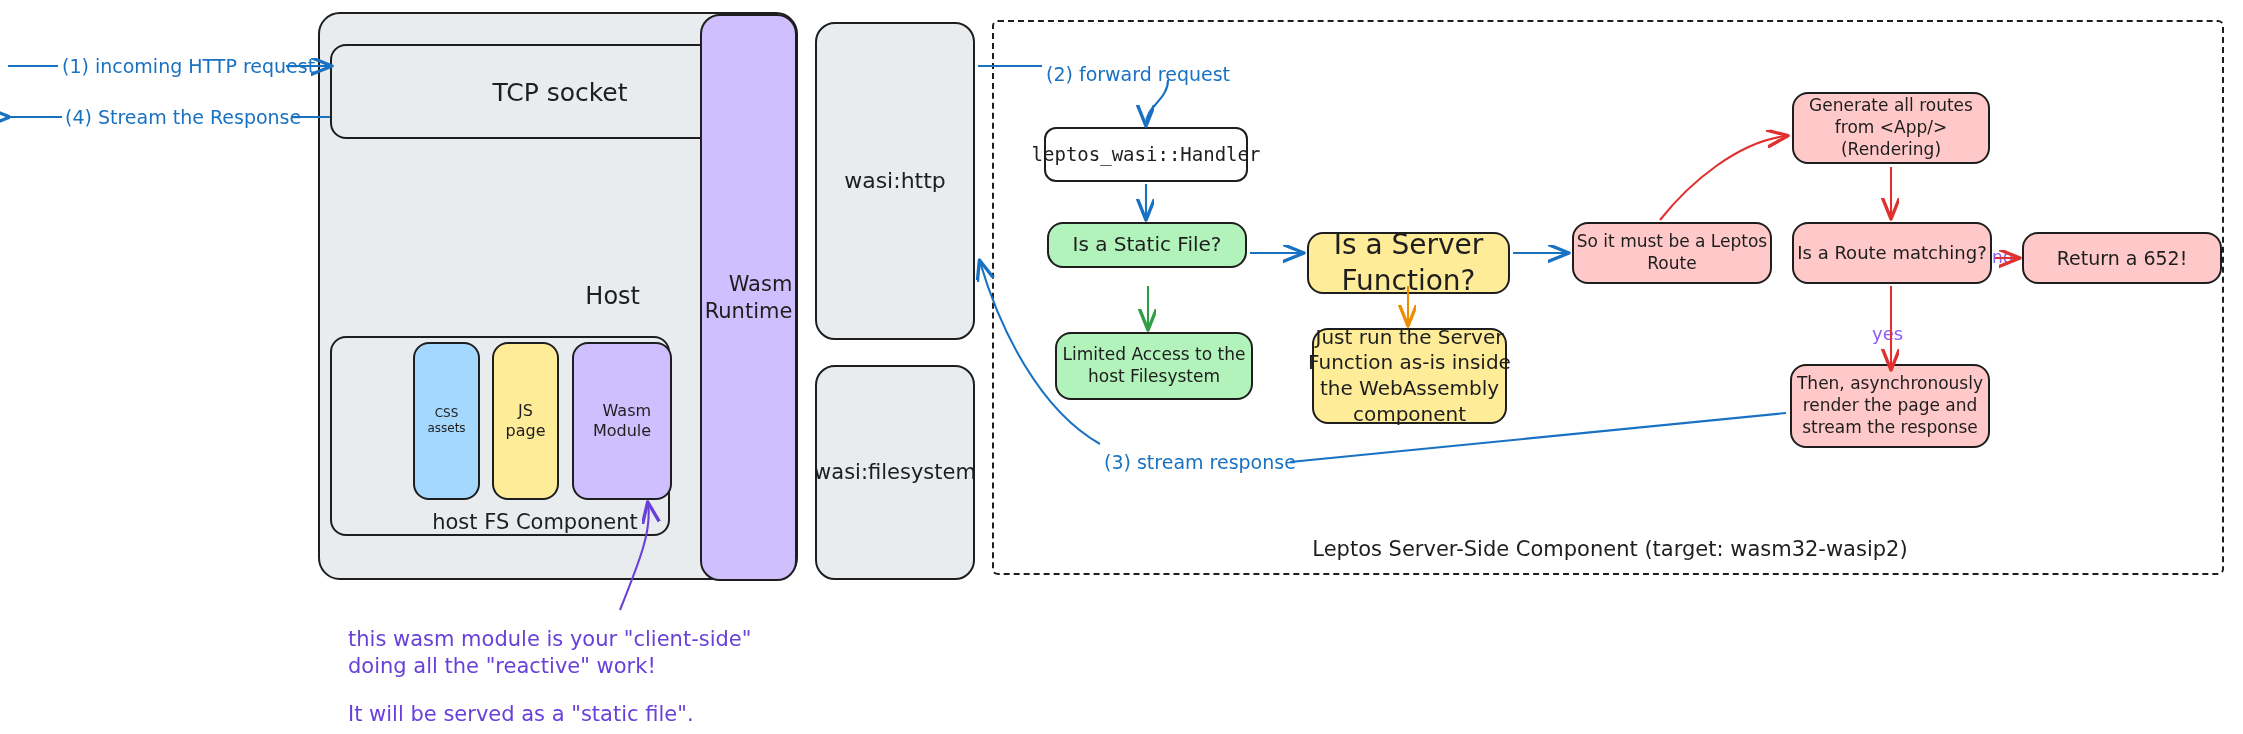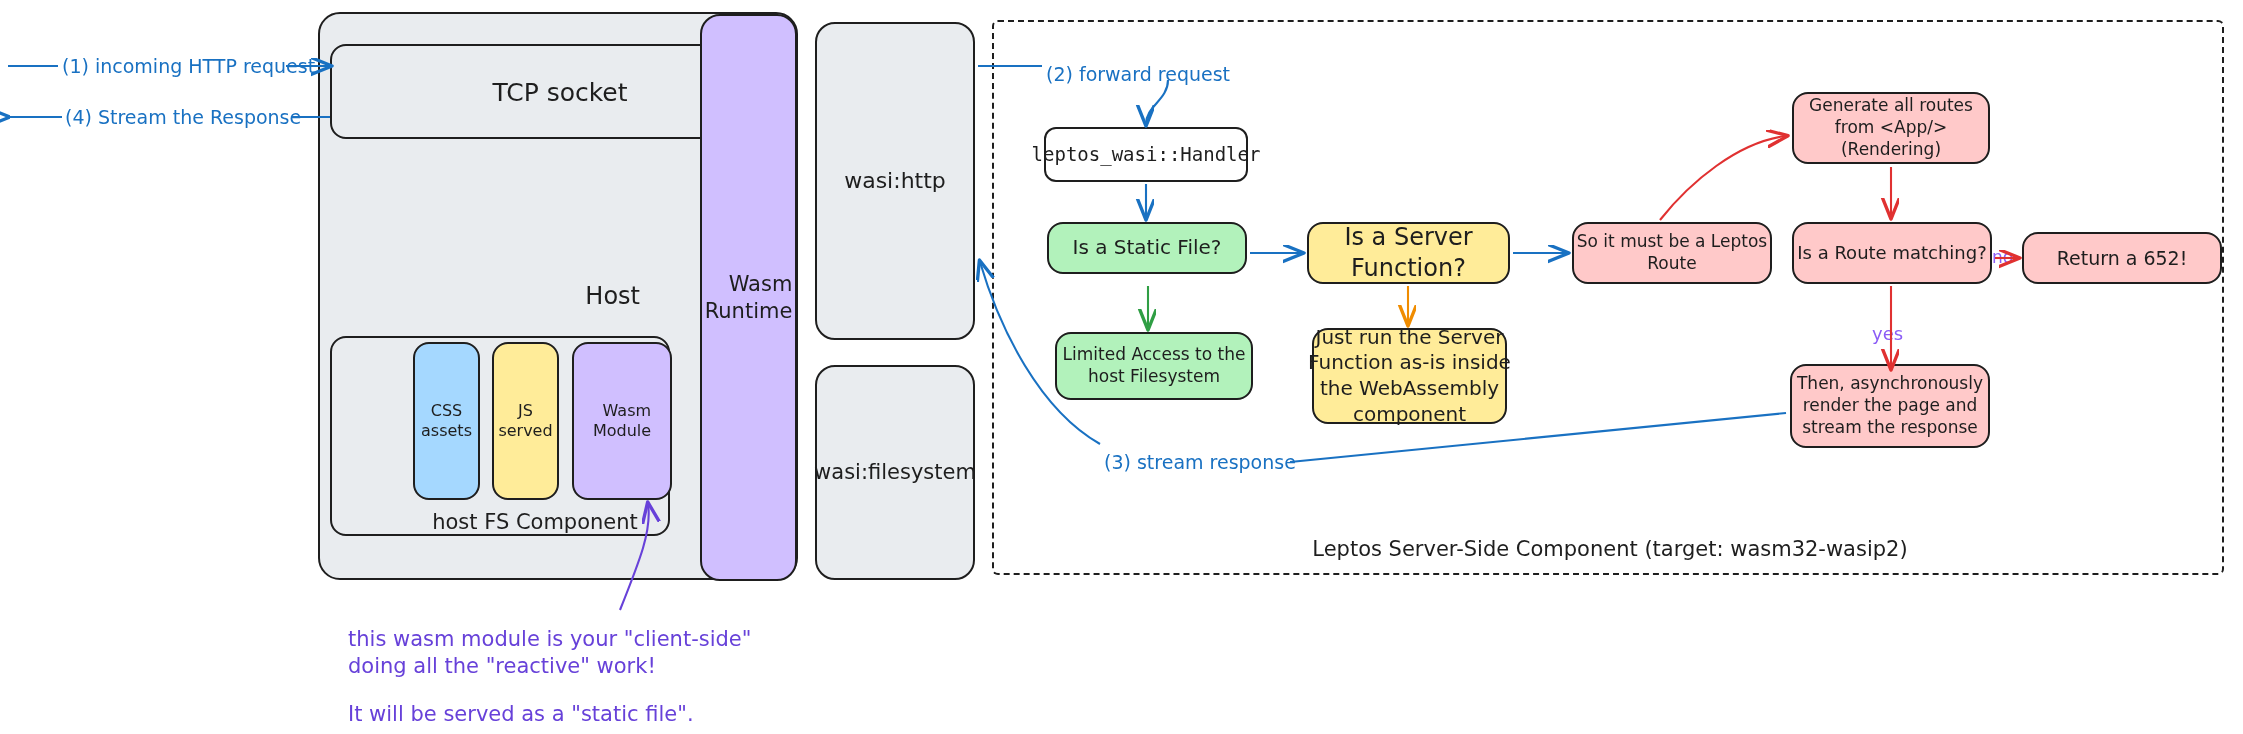--- a/index.html
+++ b/index.html
@@ -39,48 +39,48 @@
   <div class="box gray" style="left:318px;top:12px;width:480px;height:568px;border-radius:22px;
               align-items:flex-end;padding-bottom:0;"></div>
   <div class="lbl lbl-dark" style="left:480px;top:280px;width:160px;text-align:right;font-size:24px;">Host</div>
 
   <div class="box gray" style="left:330px;top:44px;width:460px;height:95px;"></div>
   <div class="lbl lbl-dark" style="left:440px;top:76px;width:240px;text-align:center;font-size:25px;">TCP socket</div>
 
   <div class="box gray" style="left:330px;top:336px;width:340px;height:200px;"></div>
   <div class="lbl lbl-dark" style="left:400px;top:508px;width:270px;text-align:center;font-size:21px;">host FS Component</div>
 
-  <div class="box blue" style="left:413px;top:342px;width:67px;height:158px;font-size:16px;white-space:pre;">CSS
+  <div class="box blue" style="left:413px;top:342px;width:67px;height:158px;font-size:12px;white-space:pre;">CSS
 assets</div>
   <div class="box yellow" style="left:492px;top:342px;width:67px;height:158px;font-size:16px;white-space:pre;">JS
-served</div>
+page</div>
   <div class="box purple" style="left:572px;top:342px;width:100px;height:158px;font-size:16px;white-space:pre;">Wasm
 Module</div>
 
   <div class="box purple" style="left:700px;top:14px;width:97px;height:567px;border-radius:20px;
               font-size:21px;white-space:pre;">Wasm
 Runtime</div>
 
   <div class="box gray" style="left:815px;top:22px;width:160px;height:318px;border-radius:20px;
               font-size:22px;">wasi:http</div>
   <div class="box gray" style="left:815px;top:365px;width:160px;height:215px;border-radius:20px;
               font-size:21px;">wasi:filesystem</div>
 
   <div class="dashed" style="left:992px;top:20px;width:1232px;height:555px;"></div>
   <div class="lbl lbl-dark" style="left:1290px;top:535px;width:640px;text-align:center;font-size:21px;">Leptos Server-Side Component (target: wasm32-wasip2)</div>
 
   <div class="box white" style="left:1044px;top:127px;width:204px;height:55px;border-radius:12px;
               font-size:19px;font-family:'DejaVu Sans Mono',monospace;">leptos_wasi::Handler</div>
 
-  <div class="box green" style="left:1047px;top:222px;width:200px;height:52px;font-size:20px;">Is a Static File?</div>
+  <div class="box green" style="left:1047px;top:222px;width:200px;height:46px;font-size:20px;">Is a Static File?</div>
 
   <div class="box green" style="left:1055px;top:332px;width:198px;height:68px;font-size:17px;white-space:pre;">Limited Access to the
 host Filesystem</div>
 
-  <div class="box yellow" style="left:1307px;top:222px;width:203px;height:62px;font-size:24px;">Is a Server Function?</div>
+  <div class="box yellow" style="left:1307px;top:232px;width:203px;height:62px;font-size:28px;">Is a Server Function?</div>
 
   <div class="box yellow" style="left:1312px;top:328px;width:195px;height:96px;font-size:20px;white-space:pre;">Just run the Server
 Function as-is inside
 the WebAssembly
 component</div>
 
   <div class="box pink" style="left:1572px;top:222px;width:200px;height:62px;font-size:17px;white-space:pre;">So it must be a Leptos
 Route</div>
 
   <div class="box pink" style="left:1792px;top:92px;width:198px;height:72px;font-size:17px;white-space:pre;">Generate all routes

